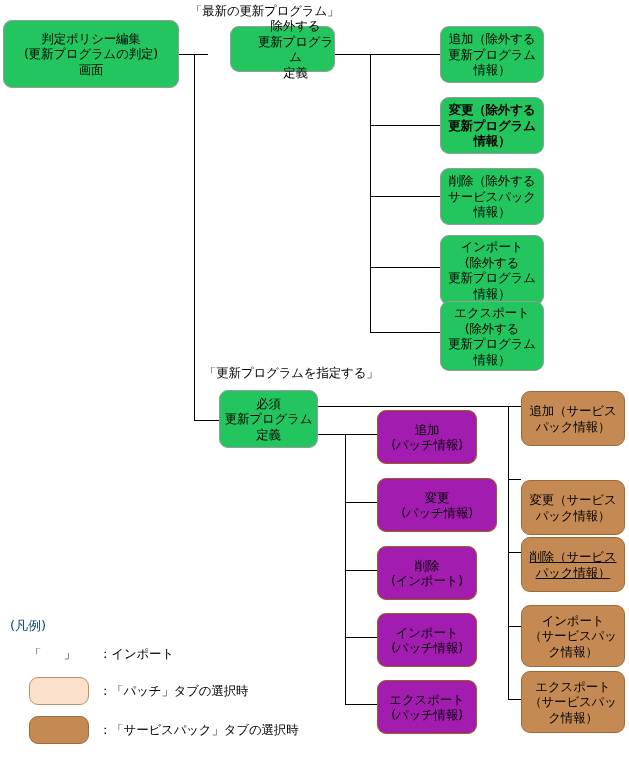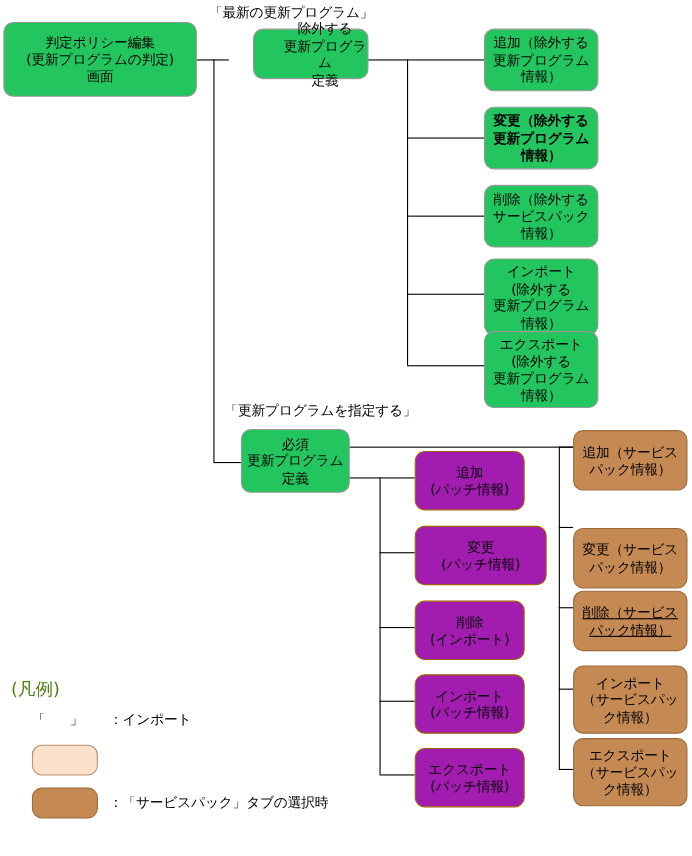--- a/index.html
+++ b/index.html
@@ -55,22 +55,22 @@
   .caption {
     position: absolute;
     font-size: 12.5px;
     line-height: 15px;
     color: #000000;
     white-space: nowrap;
     letter-spacing: -0.2px;
   }
   .legend-title {
     position: absolute;
-    font-size: 16px;
-    color: #4d7c0f;
+    font-size: 13px;
+    color: #0c4a6e;
     white-space: nowrap;
   }
   .legend-row {
     position: absolute;
     display: flex;
     align-items: center;
     font-size: 12.5px;
     color: #000000;
     white-space: nowrap;
   }
@@ -196,20 +196,21 @@
 
   <div class="legend-title" style="left:10px; top:617px;">(凡例)</div>
 
   <div class="legend-row" style="left:29px; top:646px;">
     <span class="legend-quote"><span>「</span><span>」</span></span>
     <span class="legend-text">：インポート</span>
   </div>
 
   <div class="legend-row" style="left:29px; top:677px;">
     <span class="legend-swatch peach"></span>
+    <span class="legend-text">：「パッチ」タブの選択時</span>
   </div>
 
   <div class="legend-row" style="left:29px; top:716px;text-align:center;">
     <span class="legend-swatch brown"></span>
     <span class="legend-text">：「サービスパック」タブの選択時</span>
   </div>
 
 </div>
 
 </body></html>

